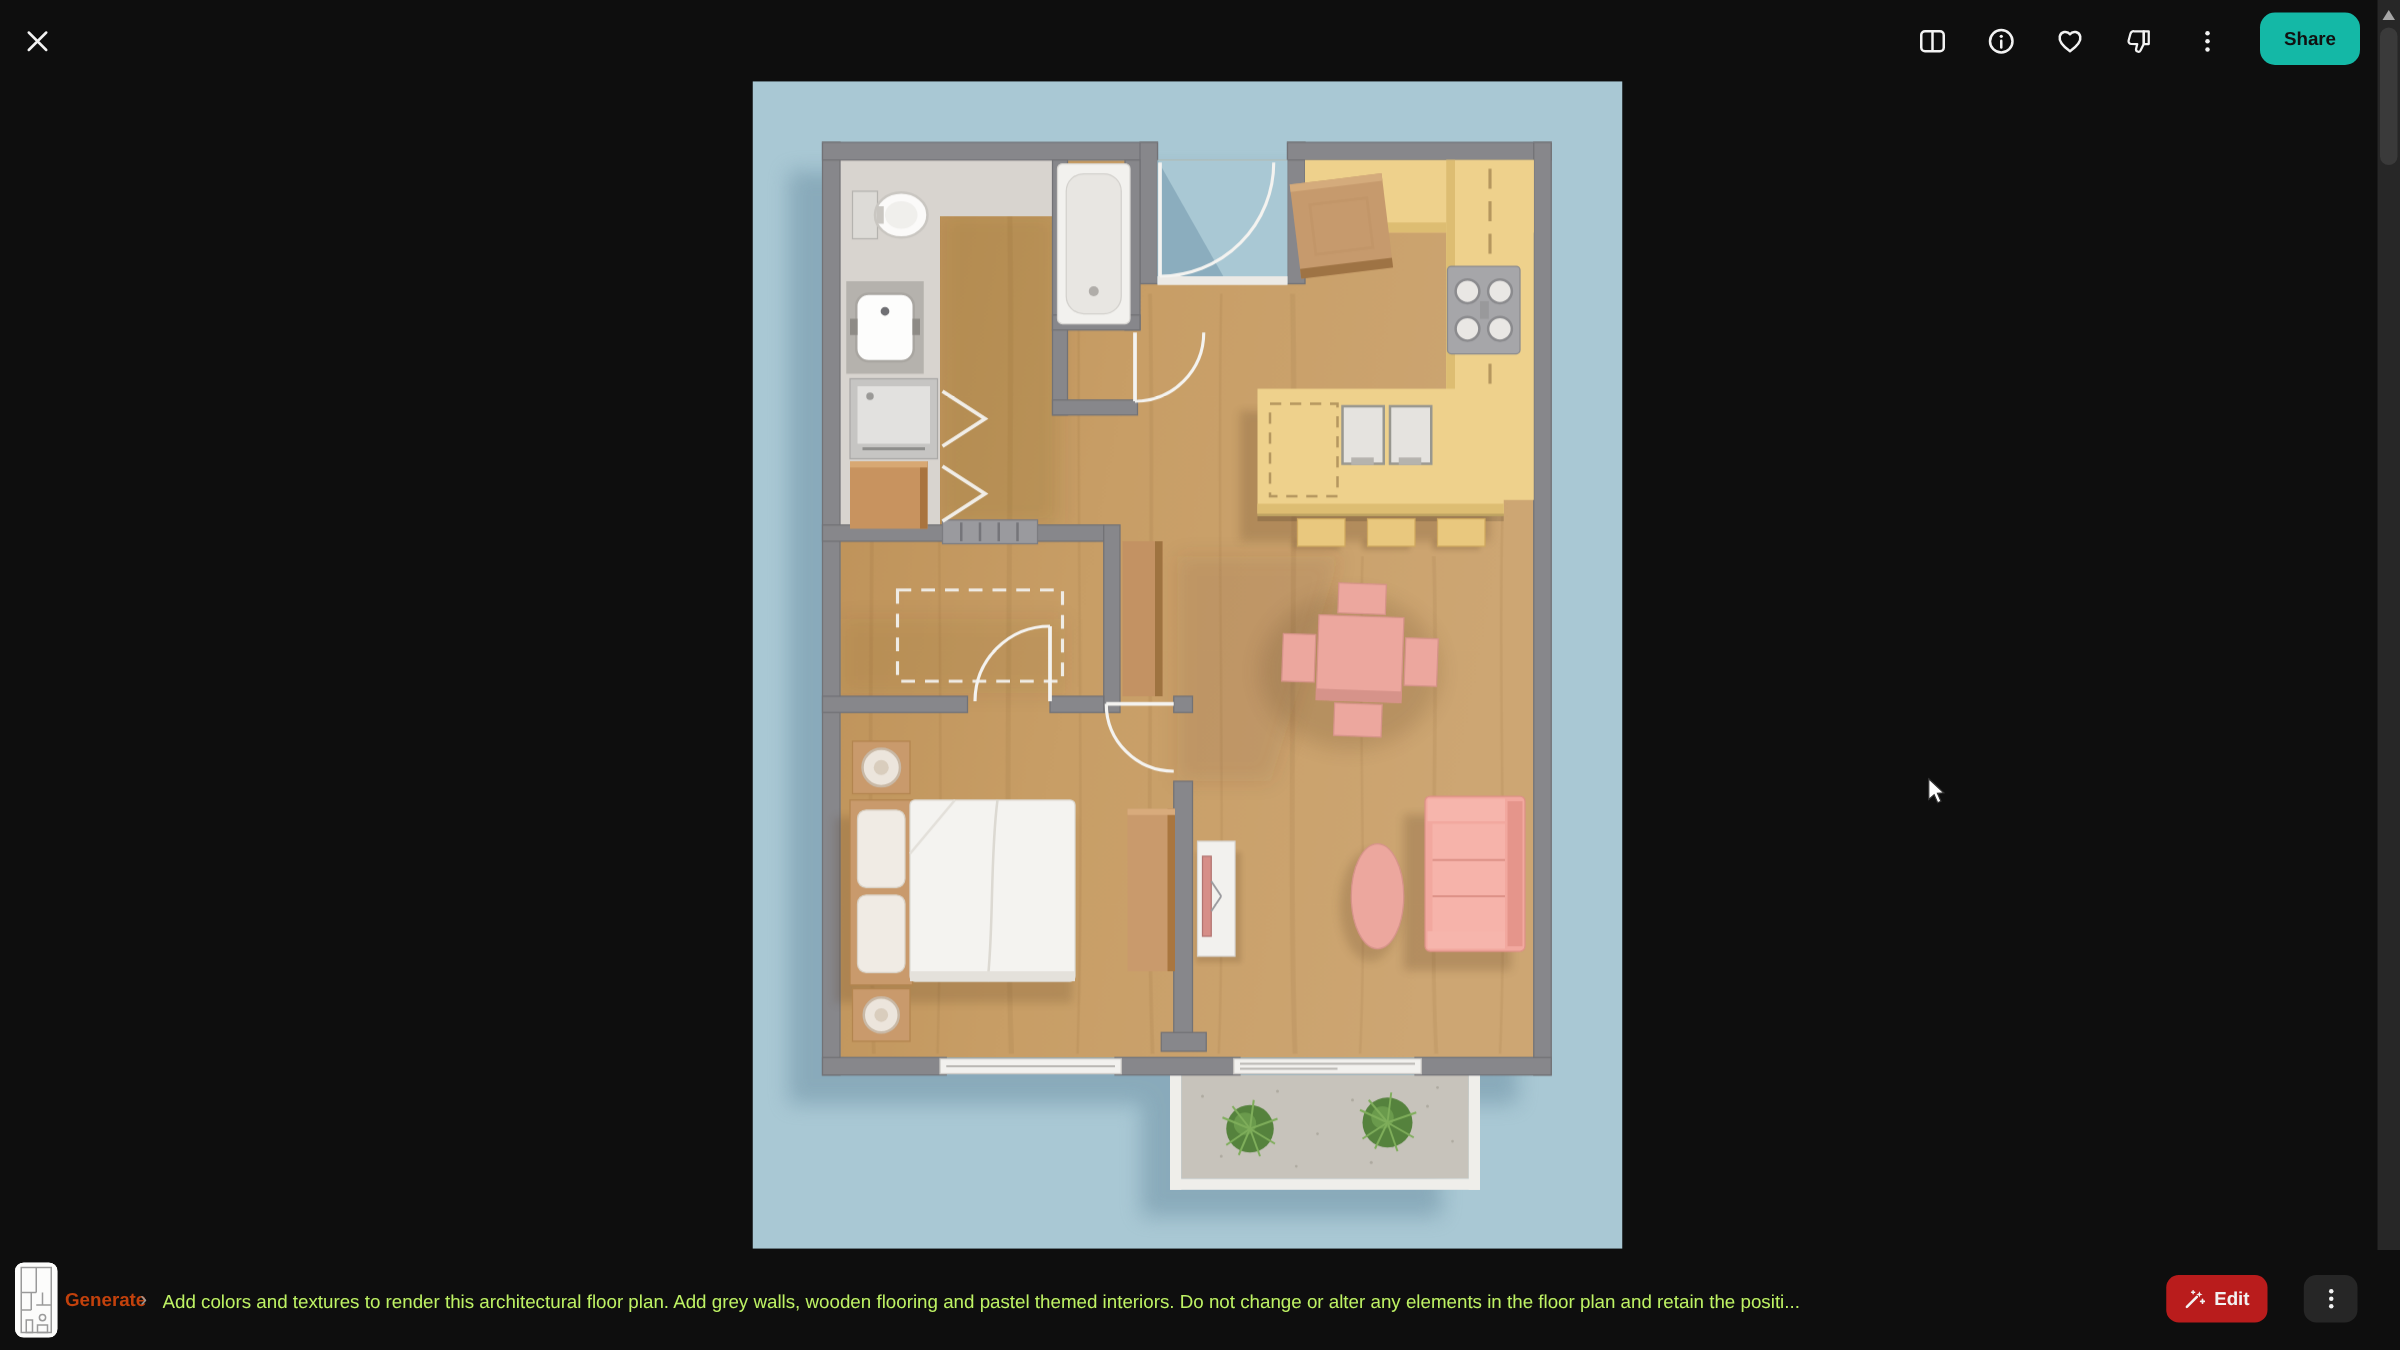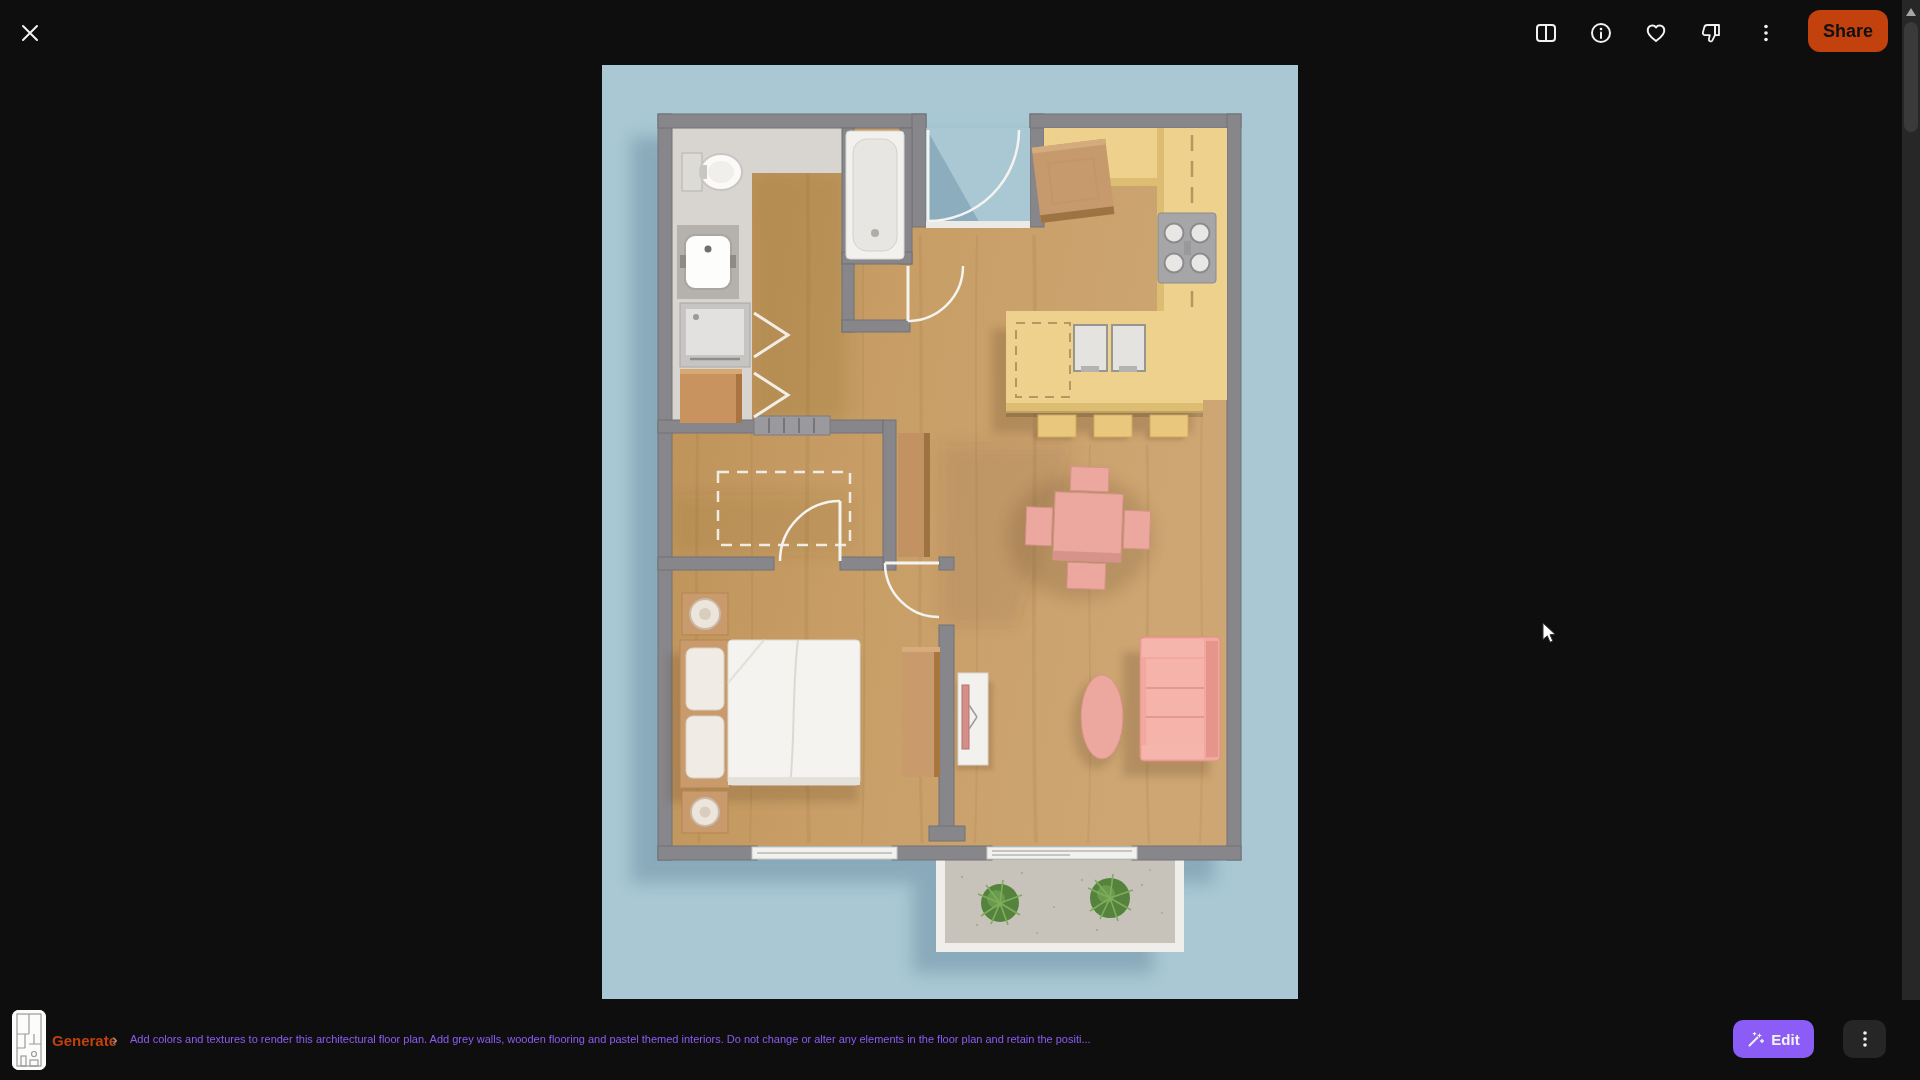--- a/index.html
+++ b/index.html
@@ -4,37 +4,37 @@
 <style>
   * { margin:0; padding:0; box-sizing:border-box; }
   html,body { width:1920px; height:1080px; overflow:hidden; }
   body { background:#0e0e0e; font-family:"Liberation Sans", sans-serif; position:relative; }
 
   .icon-btn { position:absolute; width:32px; height:32px; display:flex; align-items:center; justify-content:center; cursor:pointer; border-radius:6px; }
   .icon-btn svg { display:block; }
 
   .close-btn { left:14px; top:17px; }
 
-  .share-btn { position:absolute; left:1808px; top:10px; width:80px; height:42px; background:#c2410c; border:none; border-radius:12px; font-family:"Liberation Sans",sans-serif; font-size:18px; font-weight:700; color:#111; cursor:pointer; }
+  .share-btn { position:absolute; left:1808px; top:10px; width:80px; height:42px; background:#14b8a6; border:none; border-radius:12px; font-family:"Liberation Sans",sans-serif; font-size:15px; font-weight:700; color:#111; cursor:pointer; }
 
   .viewer-card { position:absolute; left:602px; top:65px; width:696px; height:934px; }
   .viewer-card svg { display:block; }
 
   .scrollbar { position:absolute; right:0; top:0; width:18px; height:1080px; background:#272727; }
   .scroll-arrow { position:absolute; left:4px; width:0; height:0; border-left:5px solid transparent; border-right:5px solid transparent; }
   .scroll-arrow.up { top:8px; border-bottom:8px solid #a6a6a6; }
   .scroll-arrow.down { bottom:6px; border-top:8px solid #a6a6a6; }
   .scroll-thumb { position:absolute; left:2px; top:22px; width:14px; height:110px; background:#3a3a3a; border-radius:7px; }
 
   .bottom-bar { position:absolute; left:0; bottom:0; width:1920px; height:80px; background:#0e0e0e; }
   .thumb { position:absolute; left:12px; top:1010px; width:34px; height:60px; background:#fcfcfb; border-radius:7px; overflow:hidden; cursor:pointer; }
   .generate-label { position:absolute; left:52px; top:1032px; color:#c2410c; font-size:15px; font-weight:700; cursor:pointer; }
   .crumb-chevron { position:absolute; left:112px; top:1030px; color:#9a9a9a; font-size:17px; }
-  .prompt-text { position:absolute; left:130px; top:1033px; width:1460px; color:#8b5cf6; font-size:11px; white-space:nowrap; overflow:hidden; }
-  .edit-btn { position:absolute; left:1733px; top:1020px; width:81px; height:38px; background:#8b5cf6; border:none; border-radius:10px; color:#f2f2f2; font-family:"Liberation Sans",sans-serif; font-size:15px; font-weight:700; display:flex; align-items:center; justify-content:center; gap:7px; cursor:pointer; }
+  .prompt-text { position:absolute; left:130px; top:1033px; width:1460px; color:#bef264; font-size:15px; white-space:nowrap; overflow:hidden; }
+  .edit-btn { position:absolute; left:1733px; top:1020px; width:81px; height:38px; background:#b91c1c; border:none; border-radius:10px; color:#f2f2f2; font-family:"Liberation Sans",sans-serif; font-size:15px; font-weight:700; display:flex; align-items:center; justify-content:center; gap:7px; cursor:pointer; }
   .kebab-btn { position:absolute; left:1843px; top:1020px; width:43px; height:38px; background:#262626; border:none; border-radius:10px; display:flex; align-items:center; justify-content:center; cursor:pointer; }
 
   .cursor { position:absolute; left:1542px; top:622px; pointer-events:none; }
 </style>
 </head>
 <body>
 
 <div class="icon-btn close-btn">
   <svg width="22" height="22" viewBox="0 0 22 22">
     <path d="M4 4 L18 18 M18 4 L4 18" stroke="#f2f2f2" stroke-width="2" stroke-linecap="round"></path>

